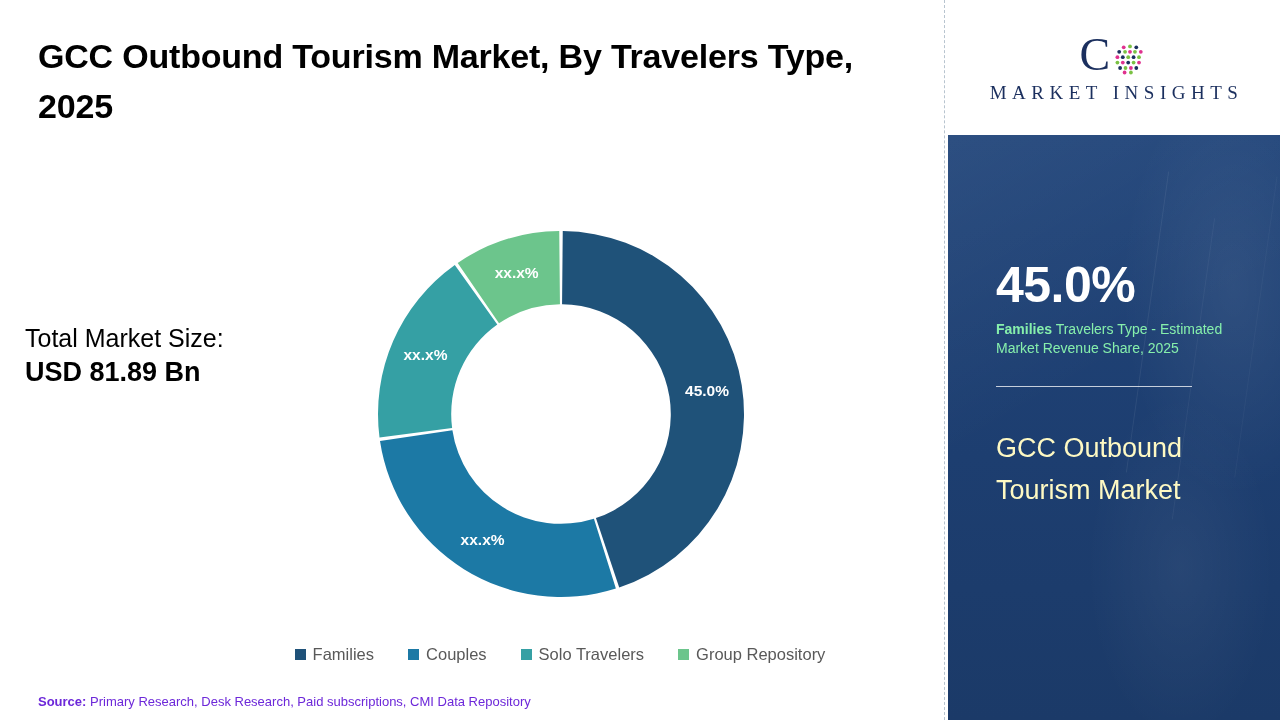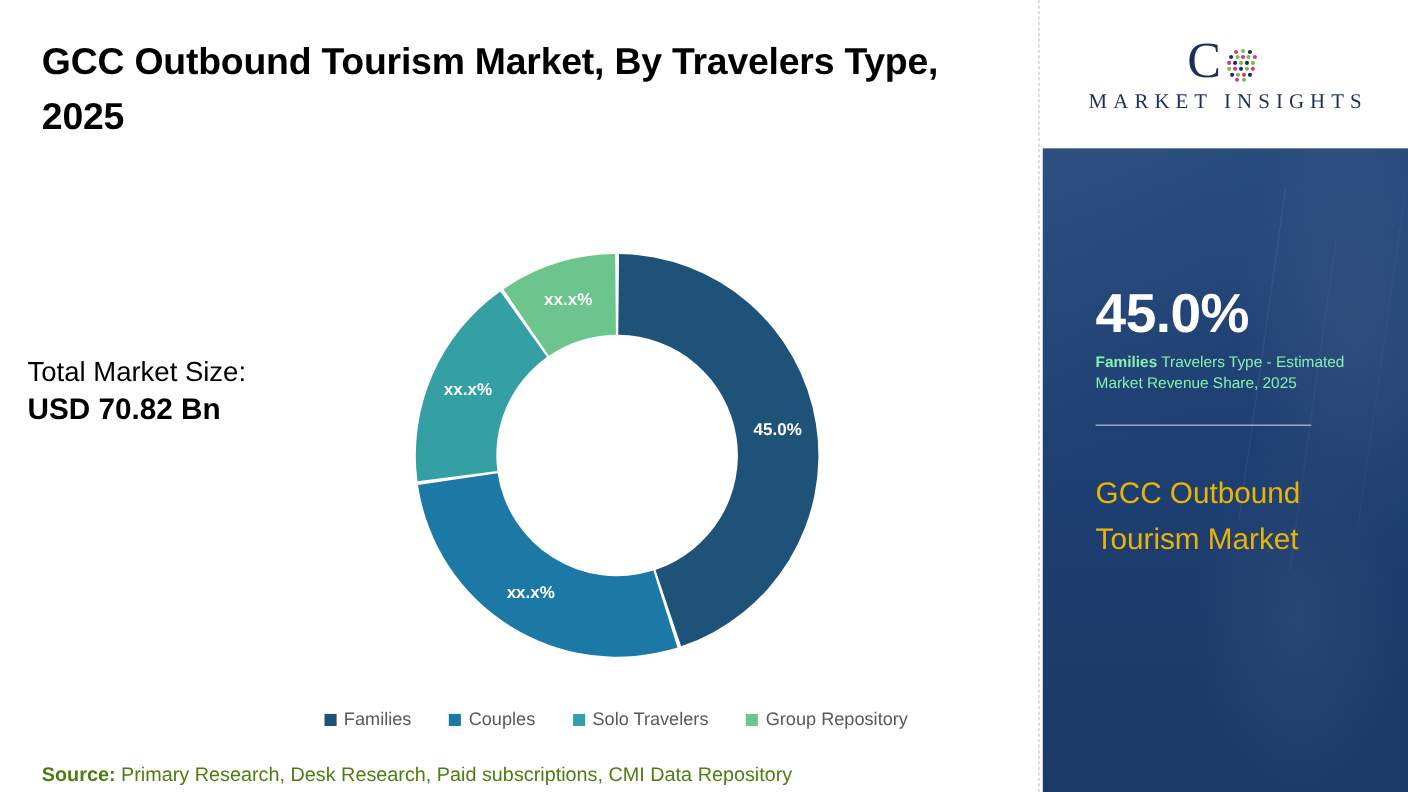--- a/index.html
+++ b/index.html
@@ -120,22 +120,22 @@
     font-size: 16.5px;
     color: #595959;
     white-space: nowrap;
   }
 
   
   .source-line {
     position: absolute;
     left: 38px;
     top: 694px;
-    font-size: 18px;
-    color: #4d7c0f;
+    font-size: 13px;
+    color: #6d28d9;
     white-space: nowrap;
   }
   .source-line .src-label { font-weight: bold; }
 
   
   .sidebar {
     position: absolute;
     left: 948px;
     top: 0;
     width: 332px;
@@ -239,36 +239,36 @@
     width: 196px;
     height: 1px;
     background: rgba(255,255,255,0.75);
   }
 
   .sidebar-market-name {
     margin-top: 40px;
     width: 250px;
     font-size: 27px;
     line-height: 1.56;
-    color: #eab308;
+    color: #fef9c3;
   }
 </style>
 </head>
 <body>
 
 <div id="page">
 
   <div class="left-panel">
 
     <div class="main-title">GCC Outbound Tourism Market, By Travelers Type, 2025</div>
 
 
     <div class="total-market">
       <div class="tm-label">Total Market Size:</div>
-      <div class="tm-value">USD 70.82 Bn</div>
+      <div class="tm-value">USD 81.89 Bn</div>
     </div>
 
     <div class="donut-wrap">
       <svg width="372" height="372" viewBox="0 0 372 372">
         <g id="donut-slices">
             <path d="M 187.75664691361922 3.008431364664034 A 183 183 0 0 1 244.21817502967582 359.49249002828344 L 220.9309050178055 290.09549401697006 A 109.8 109.8 0 0 0 187.05398814817153 76.20505881879843 Z" fill="#1f5279"></path>
             <path d="M 240.87683404162104 360.57815752713276 A 183 183 0 0 1 4.995958927836398 212.95435244160973 L 77.39757535670184 202.17261146496583 A 109.8 109.8 0 0 0 218.92610042497262 290.74689451627967 Z" fill="#1c79a5"></path>
             <path d="M 4.511861150120666 209.4745704285918 A 183 183 0 0 1 79.80938105802407 36.9612384353652 L 122.28562863481444 96.57674306121913 A 109.8 109.8 0 0 0 77.1071166900724 200.08474225715506 Z" fill="#35a0a4"></path>
             <path d="M 82.6901137423484 34.9501161820007 A 183 183 0 0 1 184.24335308638086 3.008431364664034 L 184.9460118518285 76.20505881879843 A 109.8 109.8 0 0 0 124.01406824540905 95.37006970920042 Z" fill="#6cc58c"></path>
           </g>

